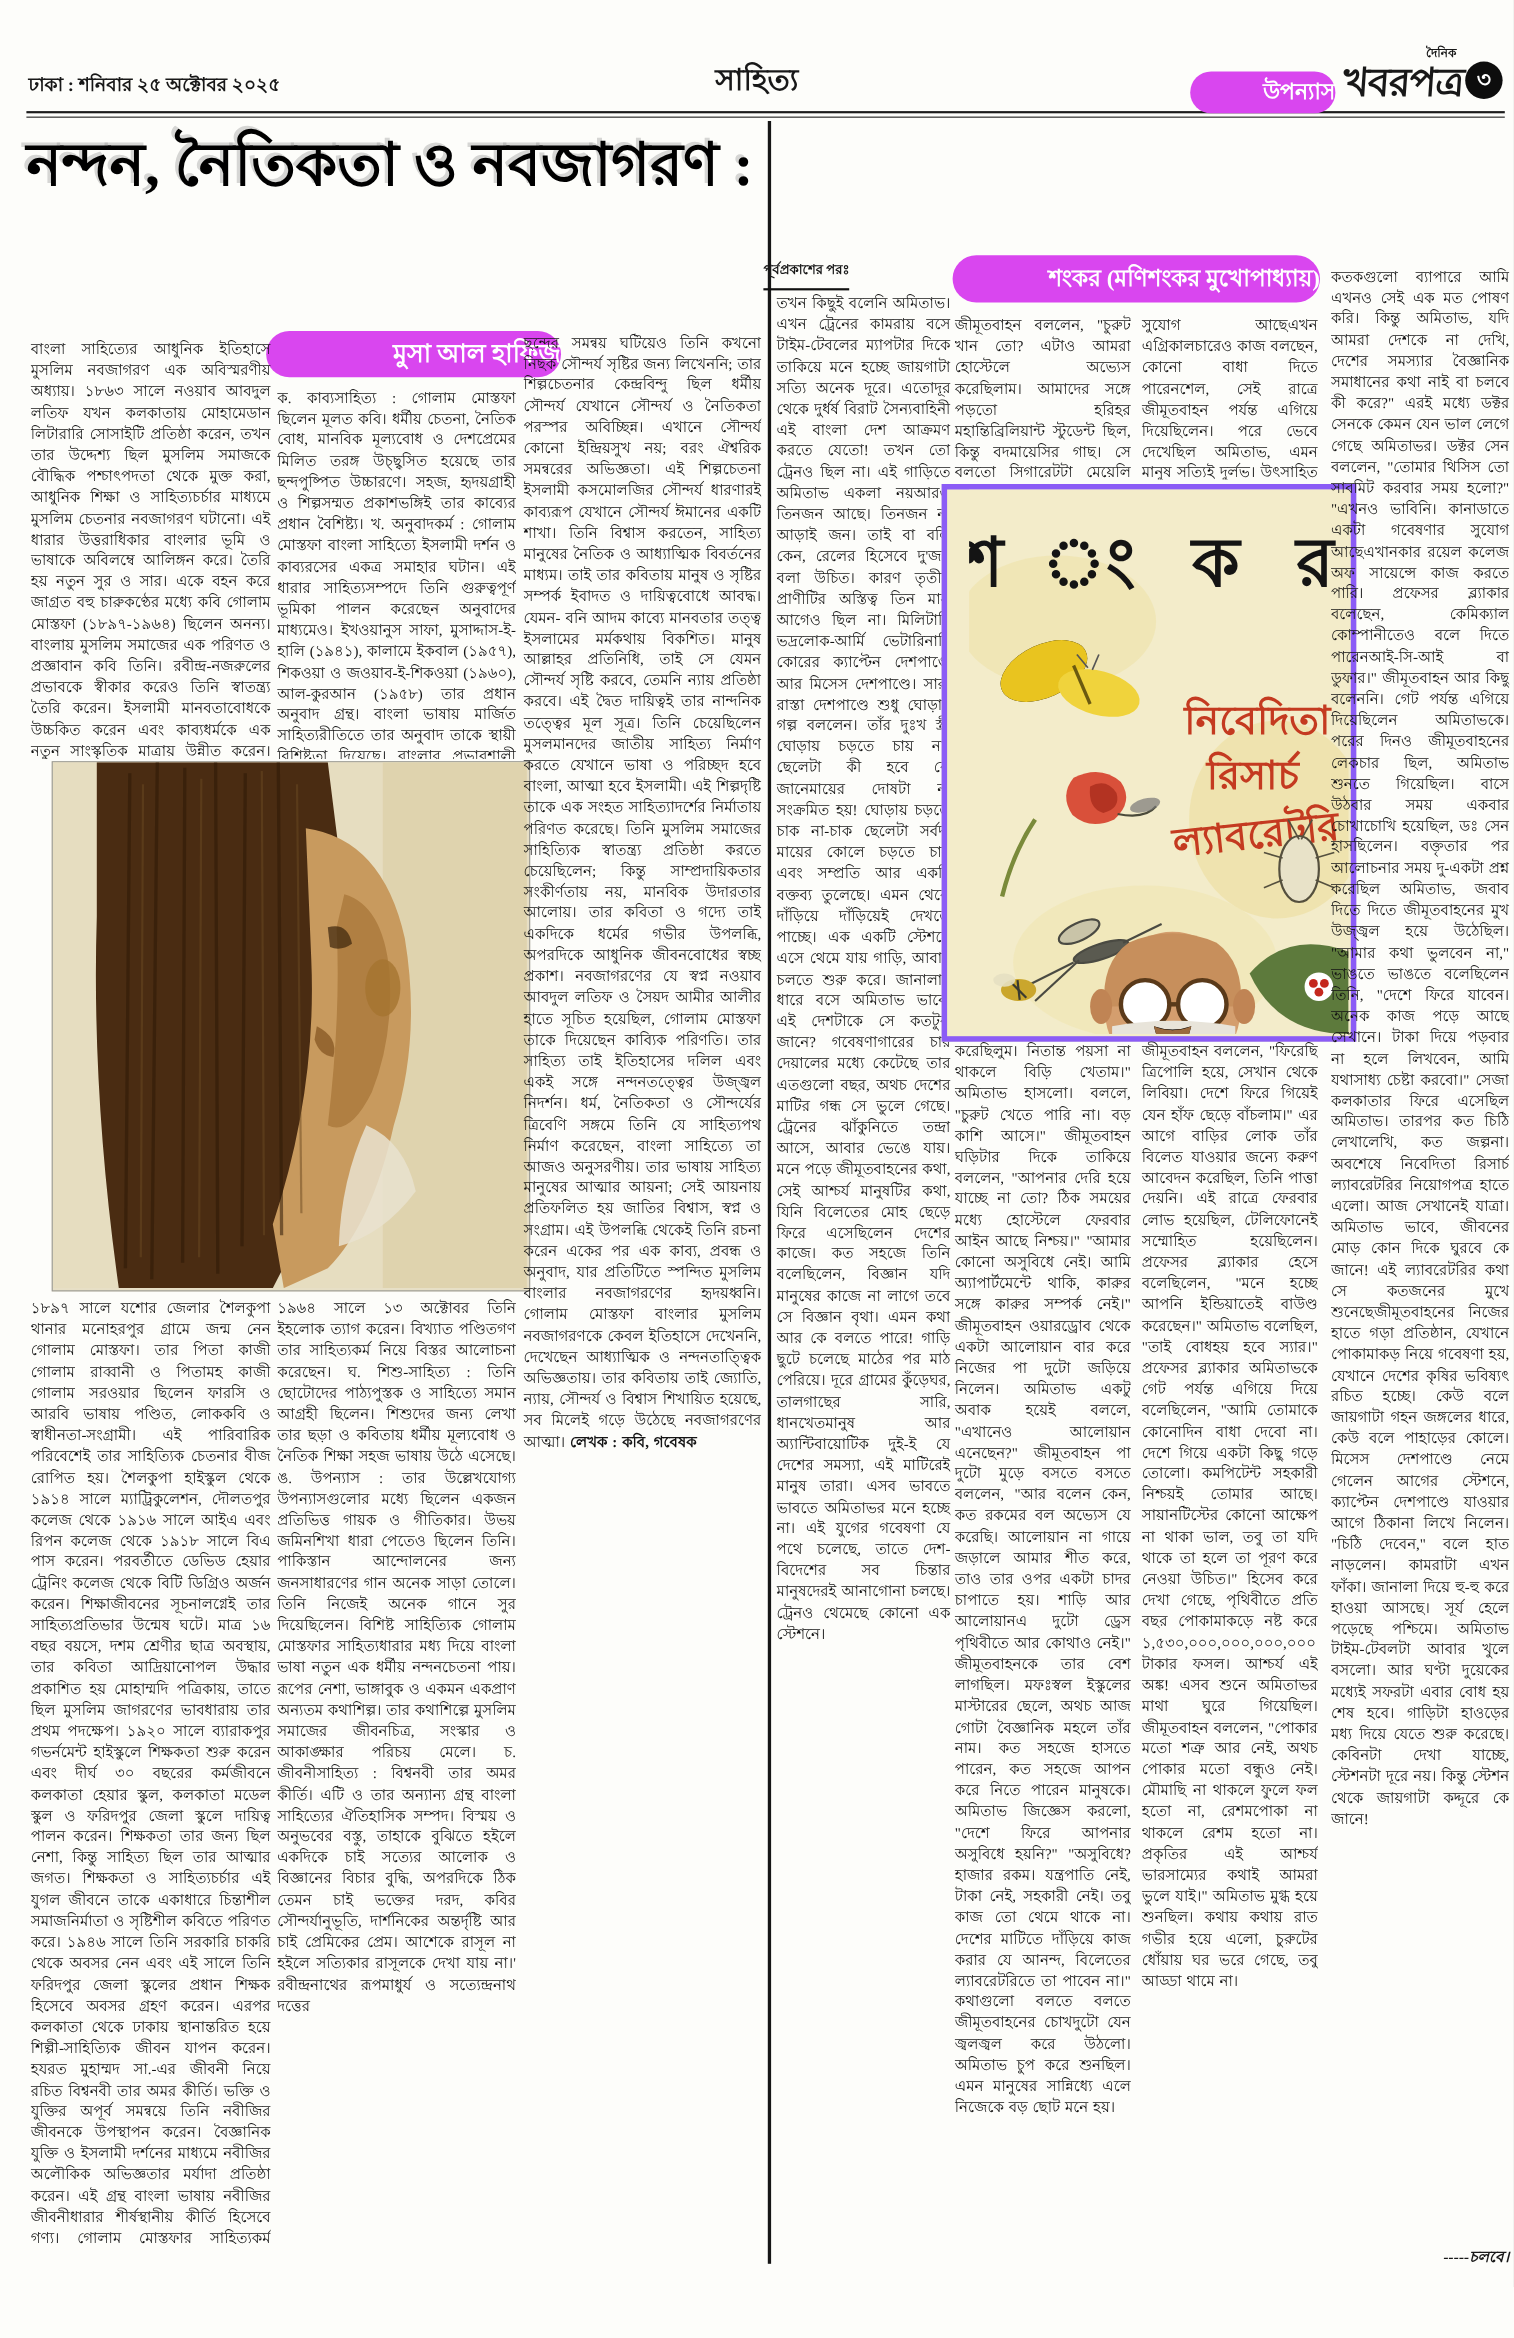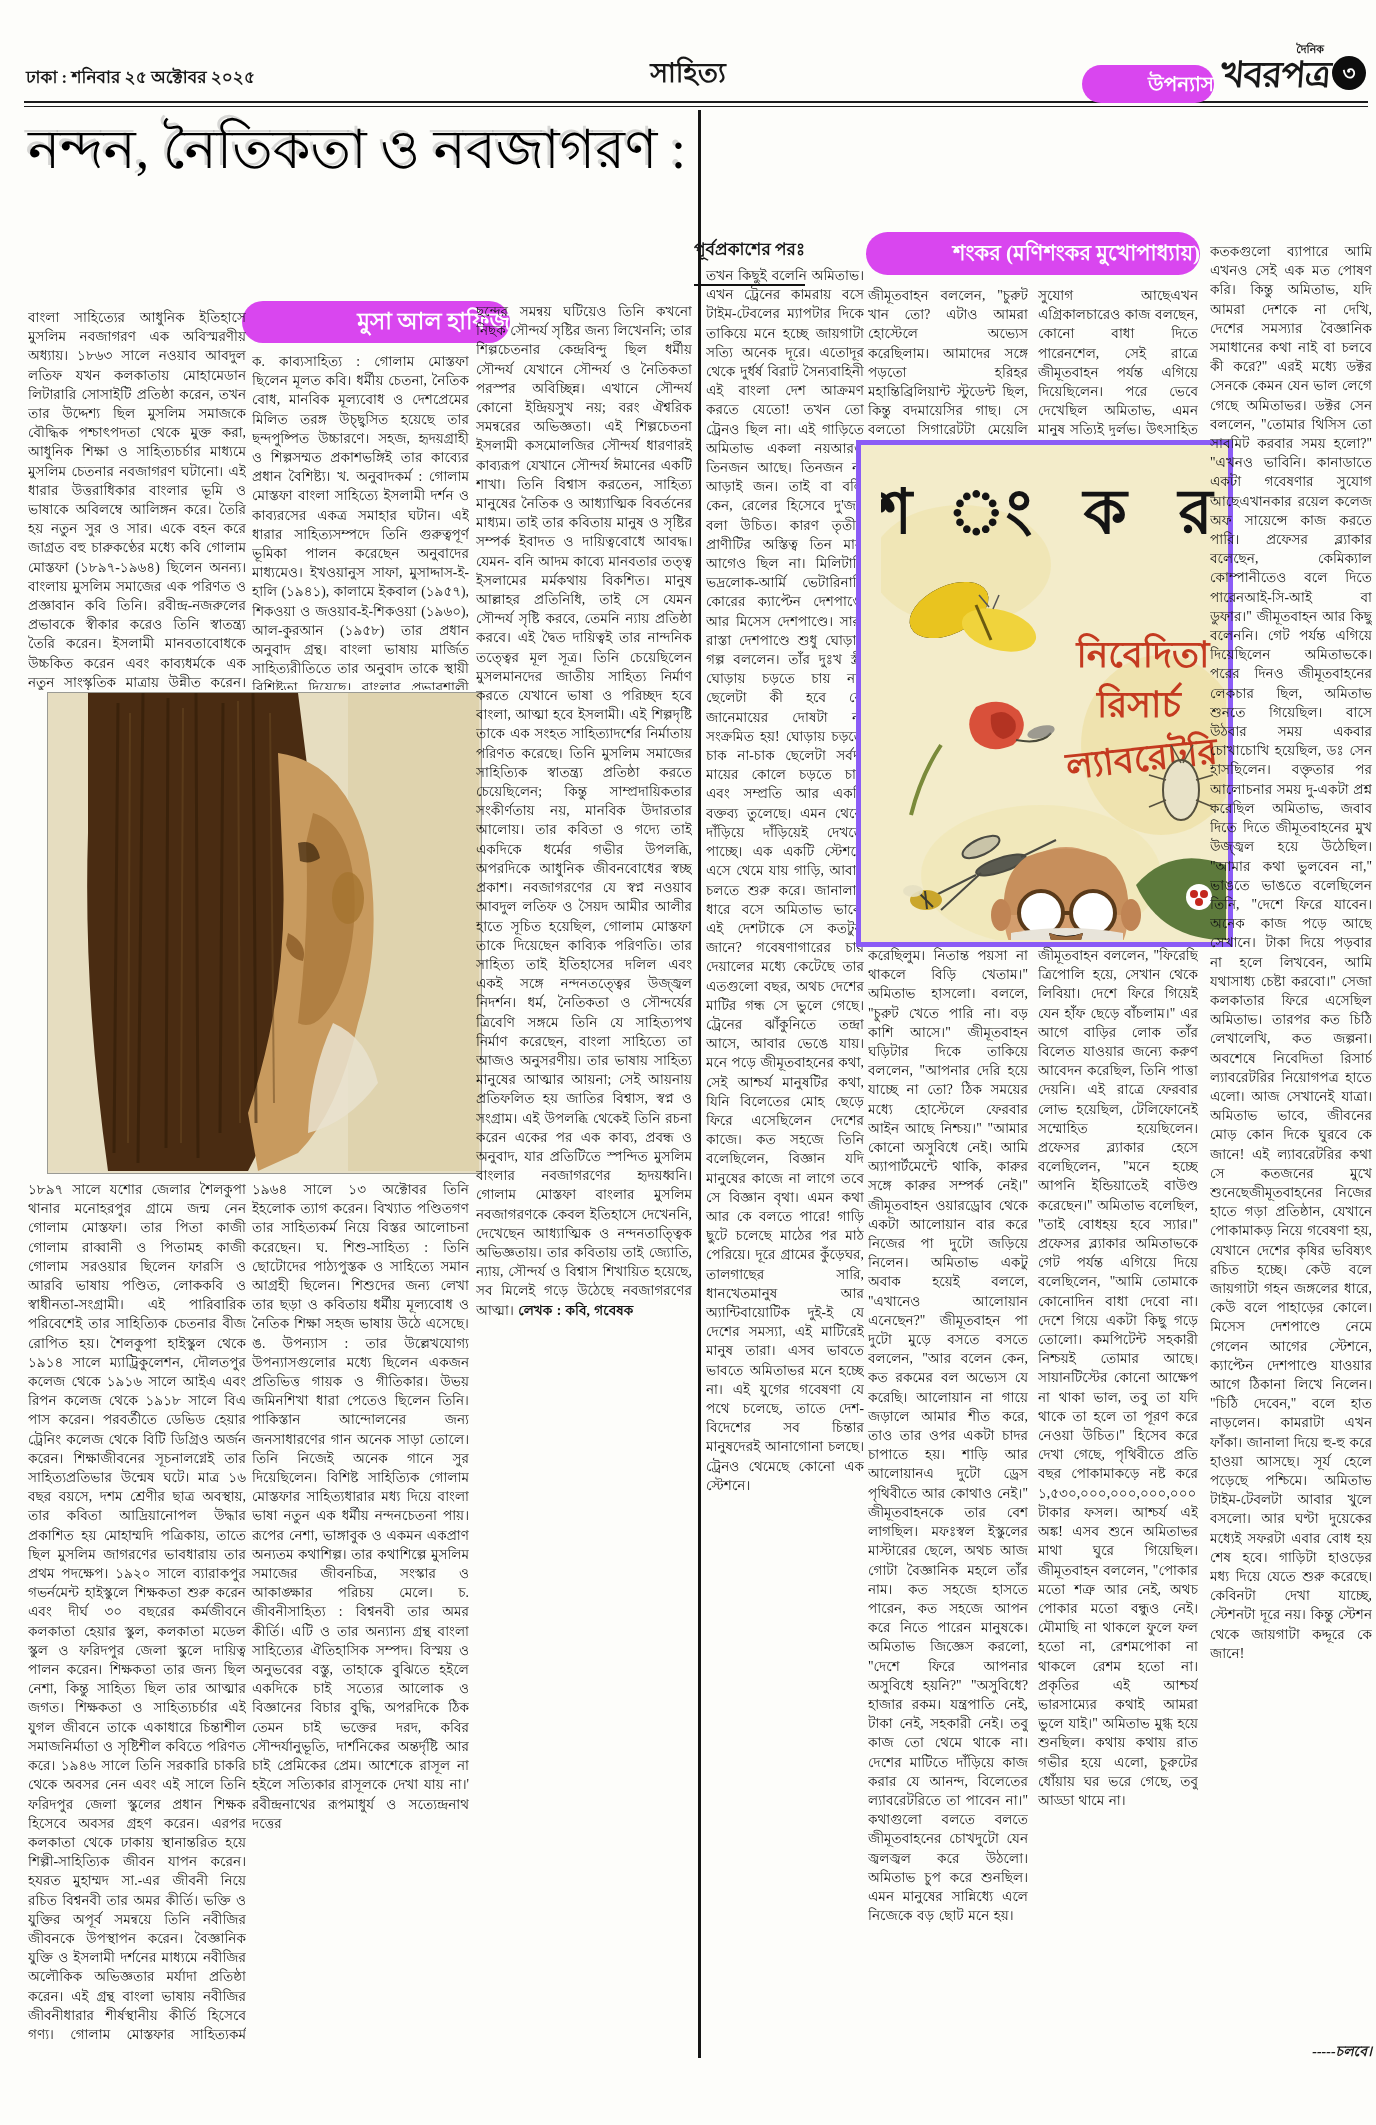--- a/index.html
+++ b/index.html
@@ -14,31 +14,31 @@
   .masthead{position:absolute;right:46px;top:44px;text-align:right;line-height:1;}
   .masthead .m-small{display:block;font-size:11px;font-weight:bold;margin-bottom:2px;margin-right:6px;}
   .masthead .m-big{font-size:36px;font-weight:900;letter-spacing:-1px;transform:skewX(-4deg);display:inline-block;}
   .pagenum{position:absolute;right:10px;top:56px;width:34px;height:34px;border-radius:50%;
     background:#0d0d0d;color:#fff;font-size:20px;font-weight:bold;text-align:center;line-height:34px;}
   .header-rule{position:absolute;left:24px;right:8px;top:101px;border-top:2.5px solid #1c1c1c;}
   .header-rule2{position:absolute;left:24px;right:8px;top:106px;border-top:1px solid #1c1c1c;}
   
   .v-divider{position:absolute;left:698px;top:110px;height:1948px;width:0;border-left:3px solid #161616;}
   
-  .hl-left{position:absolute;left:24px;width:662px;top:110px;text-align:right;
-    font-weight:400;font-size:54px;line-height:80px;color:#000;
+  .hl-left{position:absolute;left:24px;width:662px;top:110px;text-align:left;
+    font-weight:700;font-size:54px;line-height:80px;color:#000;
     text-shadow:-3px -3px 0 rgba(140,140,140,.35);}
   .hl-right{position:absolute;left:704px;width:664px;top:100px;text-align:center;
     font-weight:900;font-size:57px;line-height:110px;color:#000;}
   .pill{position:absolute;background:#d946ef;color:#fff;font-weight:bold;text-align:right;border-radius:24px;}
   .pill-musa{left:242px;top:301px;width:268px;height:42px;font-size:23px;line-height:42px;}
   .pill-tag{left:1082px;top:65px;width:132px;height:38px;font-size:20px;line-height:38px;border-radius:19px;}
   .pill-shankar{left:866px;top:232px;width:334px;height:43px;font-size:21px;line-height:43px;}
-  .cont-label{position:absolute;left:694px;top:236px;font-size:17px;font-weight:bold;
-    border-bottom:2.5px solid #111;padding-bottom:20px;}
+  .cont-label{position:absolute;left:694px;top:236px;font-size:12px;font-weight:bold;
+    border-bottom:2.5px solid #111;padding-bottom:6px;}
   
   .col{position:absolute;font-size:13.6px;line-height:19.2px;text-align:justify;
     overflow:hidden;color:#141414;word-spacing:1px;}
   .col b{font-weight:bold;}
   .tbc{position:absolute;font-size:14px;font-style:italic;font-weight:bold;text-align:right;}
   
   .portrait{position:absolute;left:47px;top:692px;width:433px;height:480px;border:1px solid #9a9a94;background:#e7dfc6;}
   .bookcover{position:absolute;left:856px;top:440px;width:347px;height:497px;border:5px solid #8b5cf6;background:#f3ecca;padding-left:20px;}
   svg{display:block;}
 </style>

